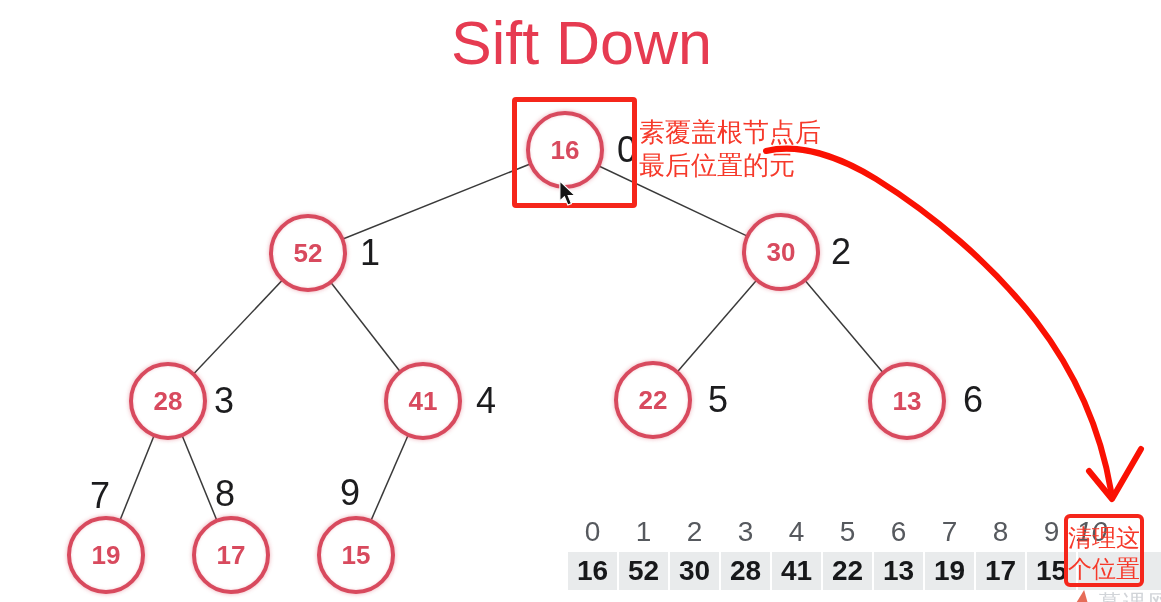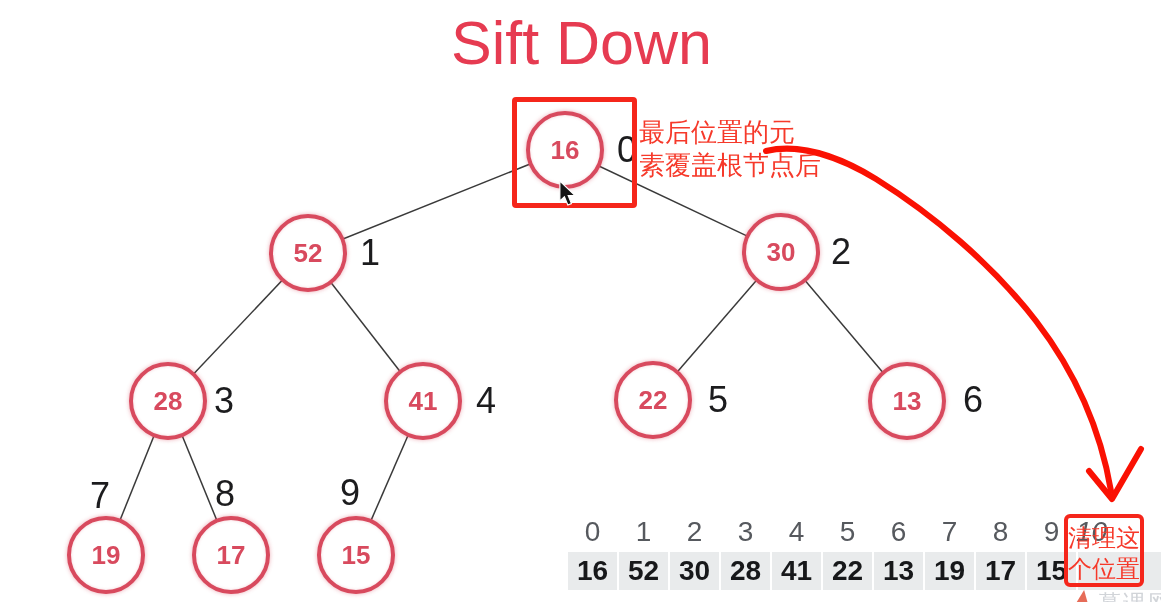--- a/index.html
+++ b/index.html
@@ -145,22 +145,22 @@
   <div class="node-index" style="left:225px;top:494px">8</div>
   <div class="node-index" style="left:350px;top:493px">9</div>
 
   <div class="root-box"></div>
 
   <svg class="layer" style="left:558px;top:181px;width:20px;height:26px" viewBox="0 0 12 16">
     <path d="M1,0 L1,12.2 L3.8,9.7 L5.9,14.8 L8.1,13.9 L6.1,8.9 L10.2,8.9 Z" fill="#151515" stroke="#ffffff" stroke-width="0.7"></path>
   </svg>
 
   <div class="root-note">
+    <div>素覆盖根节点后</div>
     <div>最后位置的元</div>
-    <div>素覆盖根节点后</div>
   </div>
 
   <svg class="layer">
     <g stroke="#fa1103" stroke-width="6" fill="none" stroke-linecap="round" stroke-linejoin="round">
       <path d="M766,151 C800,143 840,157 876,179 C932,214 991,263 1036,321 C1076,373 1101,432 1111,491"></path>
       <path d="M1089,471 L1112,499 L1141,449"></path>
     </g>
   </svg>
 
   <div class="arr-indices">

